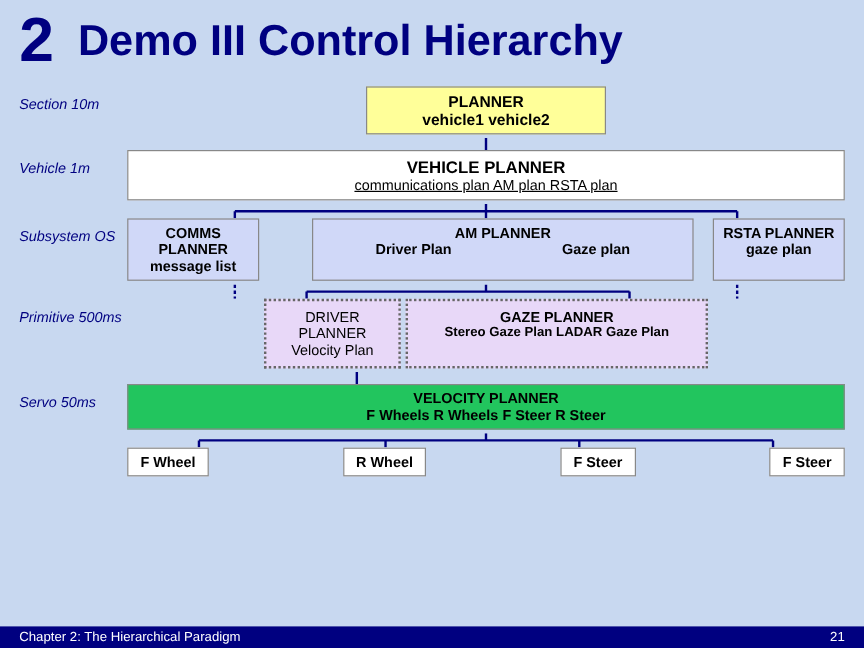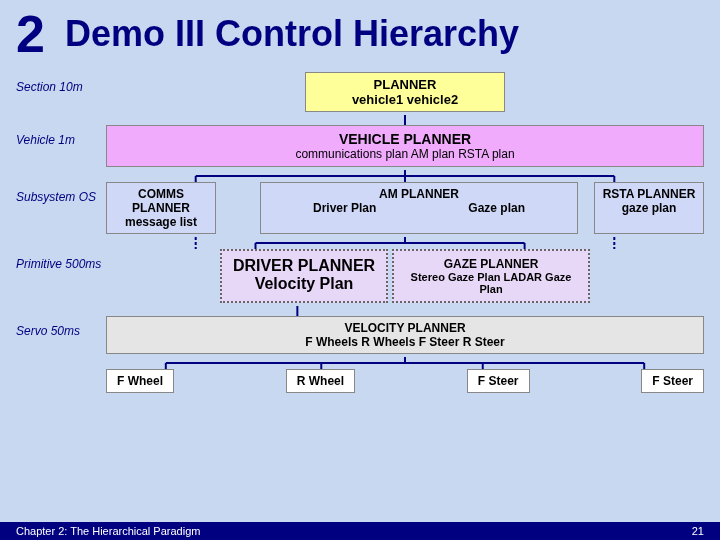--- a/index.html
+++ b/index.html
@@ -44,21 +44,21 @@
       text-align: center;
       font-size: 13px;
       font-weight: bold;
       margin-left: auto;
       margin-right: auto;
       width: 200px;
     }
 
     
     .vehicle-planner-box {
-      background: #f0abfc;
+      background: #ffffff;
       border: 1px solid #888;
       padding: 5px 12px;
       text-align: center;
       font-size: 13px;
       font-weight: bold;
       flex: 1;
     }
 
     
     .subsystem-container {
@@ -94,36 +94,36 @@
       font-size: 12px;
       font-weight: bold;
       width: 110px;
       flex-shrink: 0;
     }
     .driver-box {
       background: #e8d8f8;
       border: 2px dotted #888;
       padding: 6px 8px;
       text-align: center;
-      font-size: 16px;
-      font-weight: bold;
-      width: 168px;
+      font-size: 12px;
+      font-weight: normal;
+      width: 114px;
       flex-shrink: 0;
     }
     .gaze-box {
       background: #e8d8f8;
       border: 2px dotted #888;
       padding: 6px 8px;
       text-align: center;
       font-size: 12px;
       font-weight: bold;
       flex: 1;
     }
     .velocity-box {
-      background: #e5e5e5;
+      background: #22c55e;
       border: 1px solid #888;
       padding: 4px 8px;
       text-align: center;
       font-size: 12px;
       font-weight: bold;
       width: 100%;
     }
     .wheel-box {
       background: #ffffff;
       border: 1px solid #888;
@@ -210,21 +210,21 @@
     <svg width="300" height="10">
       <line x1="150" y1="0" x2="150" y2="10" stroke="#000080" stroke-width="2" marker-end="url(#arrow)"></line>
     </svg>
   </div>
 
   <div class="row-wrapper">
     <div class="label-col">Vehicle 1m</div>
     <div class="content-col">
       <div class="vehicle-planner-box">
         <div style="font-size:14px;">VEHICLE PLANNER</div>
-        <div style="font-size:12px;font-weight:normal;">communications plan  AM plan   RSTA plan</div>
+        <div style="font-size:12px;font-weight:normal;text-decoration:underline;">communications plan  AM plan   RSTA plan</div>
       </div>
     </div>
   </div>
 
   <div style="display:flex;margin-left:90px;height:12px;position:relative;">
     <svg width="100%" height="12">
 
       <line x1="50%" y1="0" x2="50%" y2="6" stroke="#000080" stroke-width="2"></line>
 
       <line x1="15%" y1="6" x2="85%" y2="6" stroke="#000080" stroke-width="2"></line>

